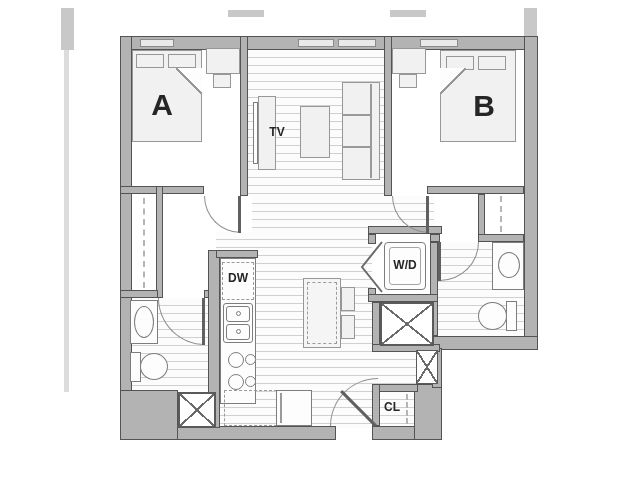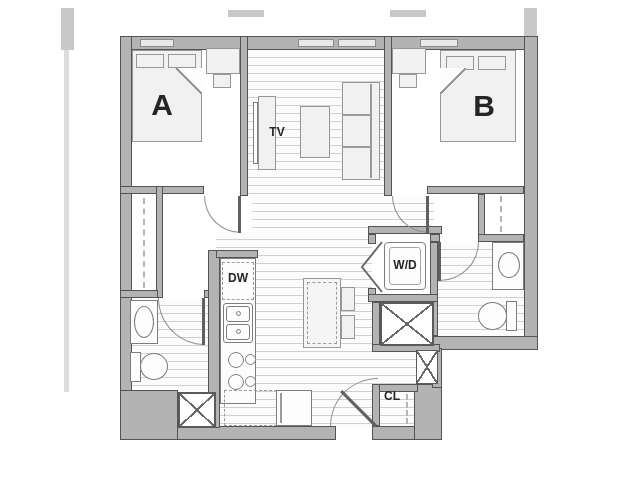--- a/index.html
+++ b/index.html
@@ -130,21 +130,21 @@
   <div class="abs fix" style="left:389px;top:247px;width:32px;height:38px;border-radius:3px;border-color:#a5a5a5;"></div>
   <div class="abs lbl small" style="left:384px;top:256px;width:42px;height:18px;">W/D</div>
   <svg class="abs" style="left:358px;top:238px;" width="26" height="58">
     <polyline points="24,4 4,29 24,54" fill="none" stroke="#6a6a6a" stroke-width="2"></polyline>
   </svg>
 
   <div class="abs xbox" style="left:380px;top:302px;width:54px;height:44px;"></div>
   <div class="abs xbox" style="left:416px;top:350px;width:22px;height:34px;border-width:1.5px;"></div>
   <div class="abs xbox" style="left:178px;top:392px;width:38px;height:36px;"></div>
 
-  <div class="abs lbl small" style="left:378px;top:388px;width:28px;height:16px;">CL</div>
+  <div class="abs lbl small" style="left:378px;top:399px;width:28px;height:16px;">CL</div>
   <div class="abs rod" style="left:406px;top:394px;height:30px;"></div>
 
   <div class="abs fix" style="left:130px;top:300px;width:28px;height:44px;"></div>
   <div class="abs fix" style="left:134px;top:306px;width:20px;height:32px;border-radius:50%;"></div>
   <div class="abs fix" style="left:130px;top:352px;width:11px;height:30px;"></div>
   <div class="abs fix" style="left:140px;top:353px;width:28px;height:27px;border-radius:50%;"></div>
 
   <div class="abs fix" style="left:492px;top:242px;width:32px;height:48px;"></div>
   <div class="abs fix" style="left:498px;top:252px;width:22px;height:26px;border-radius:50%;"></div>
   <div class="abs fix" style="left:506px;top:301px;width:11px;height:30px;"></div>

